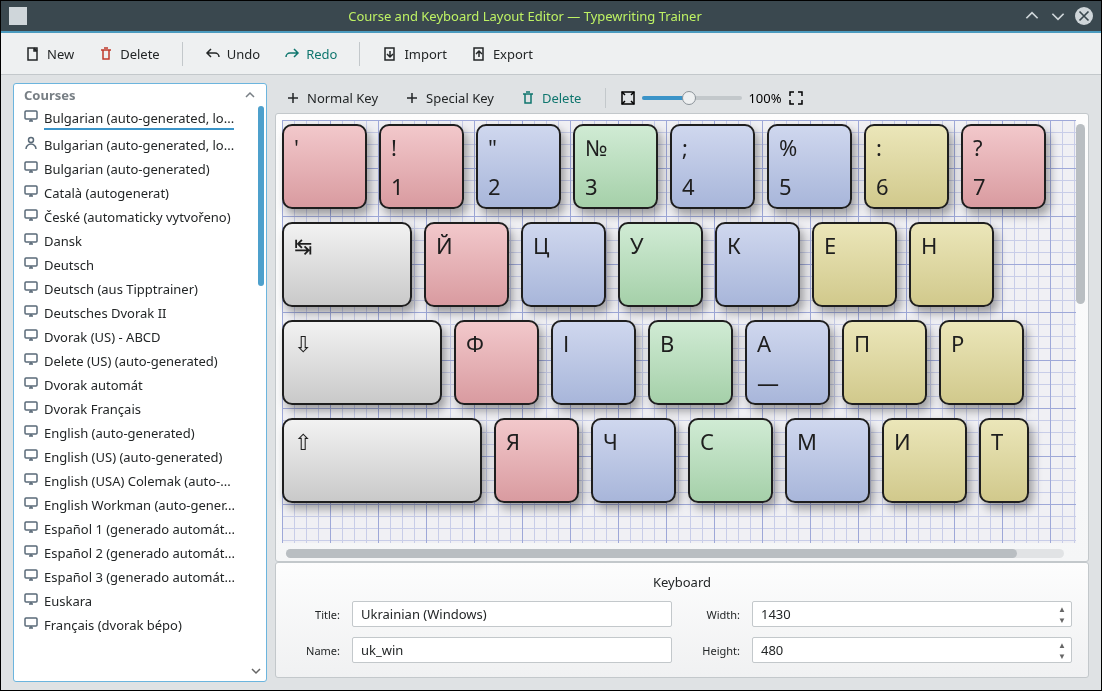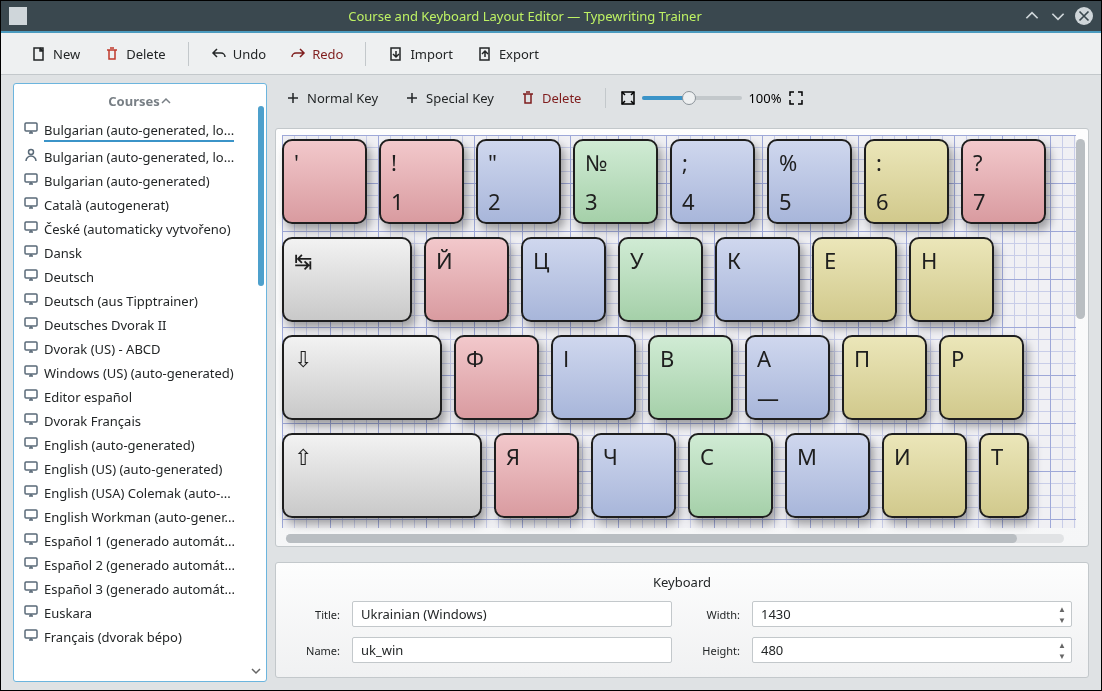--- a/index.html
+++ b/index.html
@@ -3,39 +3,39 @@
 <meta charset="utf-8">
 <style>
 * { box-sizing: border-box; margin: 0; padding: 0; font-family: "Noto Sans", "Segoe UI", sans-serif; }
 body { background: #dfe2e4; width: 1102px; height: 691px; overflow: hidden; display: flex; flex-direction: column; border: 1px solid #000; }
 .titlebar { background: #3a484f; color: #cfd6da; height: 32px; display: flex; align-items: center; padding: 0 8px; gap: 8px; border-bottom: 2px solid #4b9bbf; }
 .titlebar .app-icon { width: 18px; height: 18px; background: #cfd6da; display: inline-block; position: relative; }
 .titlebar .title { flex: 1; text-align: center; font-size: 13px; color: #bef264; }
 .titlebar .win-btn { width: 18px; height: 18px; color: #cfd6da; display: flex; align-items: center; justify-content: center; cursor: pointer; }
 .titlebar .win-close { background: #cfd6da; border-radius: 50%; color: #3a484f; font-weight: bold; line-height: 18px; }
 
-.toolbar { background: #eef0f1; height: 42px; display: flex; align-items: center; padding: 0 20px; gap: 4px; border-bottom: 1px solid #c3c8cb; }
+.toolbar { background: #eef0f1; height: 42px; display: flex; align-items: center; padding: 0 14px; gap: 4px; border-bottom: 1px solid #c3c8cb; }
 .toolbar .sep { width: 1px; height: 24px; background: #c3c8cb; margin: 0 8px; }
 .tbtn { display: flex; align-items: center; gap: 6px; padding: 4px 10px; font-size: 13px; color: #232627; cursor: pointer; border-radius: 3px; }
-.tbtn.disabled { color: #7f1d1d; cursor: default; justify-content: center; }
+.tbtn.disabled { color: #0f766e; cursor: default; justify-content: center; }
 .tbtn svg { width: 16px; height: 16px; }
 
 .main { flex: 1; display: flex; overflow: hidden; }
 .sidebar { width: 270px; display: flex; flex-direction: column; padding: 8px 4px 8px 12px; }
 .sidebar-box { flex: 1; border: 1px solid #6cb5de; border-radius: 3px; background: #fff; display: flex; flex-direction: column; overflow: hidden; position: relative; }
-.sidebar-header { padding: 8px 10px; font-size: 13px; font-weight: bold; color: #787f85; display: flex; align-items: center; justify-content: center; }
+.sidebar-header { padding: 2px 10px; font-size: 13px; font-weight: bold; color: #787f85; display: flex; align-items: center; justify-content: space-between; }
 .sidebar-header .chev { width: 12px; height: 12px; }
 .course-list { flex: 1; overflow-y: auto; padding: 0 2px 4px 6px; }
 .course-item { display: flex; align-items: flex-start; gap: 6px; padding: 3px 4px; font-size: 13px; color: #232627; cursor: pointer; white-space: nowrap; overflow: hidden; text-overflow: ellipsis; }
 .course-item .ci-icon { width: 14px; flex-shrink: 0; color: #5a6a78; }
 .course-item.selected .ci-label { border-bottom: 2px solid #3b94c8; padding-bottom: 1px; }
 .scrollbar-v { position: absolute; right: 2px; top: 22px; width: 6px; height: 180px; background: #4da0cc; border-radius: 3px; }
 .sidebar-footer-chev { position: absolute; right: 4px; bottom: 4px; width: 12px; height: 12px; color: #666; }
 
-.editor { flex: 1; display: flex; flex-direction: column; overflow: hidden; padding: 8px 12px 12px 4px; gap: 15px; }
+.editor { flex: 1; display: flex; flex-direction: column; overflow: hidden; padding: 8px 12px 12px 4px; gap: 0; }
 .editor-toolbar { height: 30px; display: flex; align-items: center; gap: 6px; font-size: 13px; }
 .editor-toolbar .sep2 { width: 1px; height: 20px; background: #c3c8cb; margin: 0 8px; }
 .zoom-slider { width: 100px; height: 4px; background: #c3c8cb; border-radius: 2px; position: relative; }
 .zoom-slider .fill { position: absolute; left: 0; top: 0; height: 4px; width: 46px; background: #3b94c8; border-radius: 2px; }
 .zoom-slider .thumb { position: absolute; left: 40px; top: -5px; width: 14px; height: 14px; background: #eef0f1; border: 1px solid #8a9298; border-radius: 50%; }
 
 .keyboard-view { flex: 1; position: relative; background: linear-gradient(#fdfdfd,#f5f6f7); border: 1px solid #c3c8cb; border-radius: 3px; overflow: hidden; }
 .kb-scroll { position: absolute; inset: 0; overflow: hidden; }
 .grid-bg { position: absolute; inset: 0;
   background-image:
@@ -219,28 +219,28 @@
                 <rect x="1" y="2" width="12" height="8" rx="1"></rect>
                 <path d="M5 12 H9 M7 10 V12"></path>
               </svg></span>
             <span class="ci-label">Dvorak (US) - ABCD</span>
           </div>
           <div class="course-item">
             <span class="ci-icon"><svg viewBox="0 0 14 14">
                 <rect x="1" y="2" width="12" height="8" rx="1"></rect>
                 <path d="M5 12 H9 M7 10 V12"></path>
               </svg></span>
-            <span class="ci-label">Windows (US) (auto-generated)</span>
-          </div>
-          <div class="course-item">
-            <span class="ci-icon"><svg viewBox="0 0 14 14">
-                <rect x="1" y="2" width="12" height="8" rx="1"></rect>
-                <path d="M5 12 H9 M7 10 V12"></path>
-              </svg></span>
-            <span class="ci-label">Editor español</span>
+            <span class="ci-label">Delete (US) (auto-generated)</span>
+          </div>
+          <div class="course-item">
+            <span class="ci-icon"><svg viewBox="0 0 14 14">
+                <rect x="1" y="2" width="12" height="8" rx="1"></rect>
+                <path d="M5 12 H9 M7 10 V12"></path>
+              </svg></span>
+            <span class="ci-label">Dvorak automát</span>
           </div>
           <div class="course-item">
             <span class="ci-icon"><svg viewBox="0 0 14 14">
                 <rect x="1" y="2" width="12" height="8" rx="1"></rect>
                 <path d="M5 12 H9 M7 10 V12"></path>
               </svg></span>
             <span class="ci-label">Dvorak Français</span>
           </div>
           <div class="course-item">
             <span class="ci-icon"><svg viewBox="0 0 14 14">

